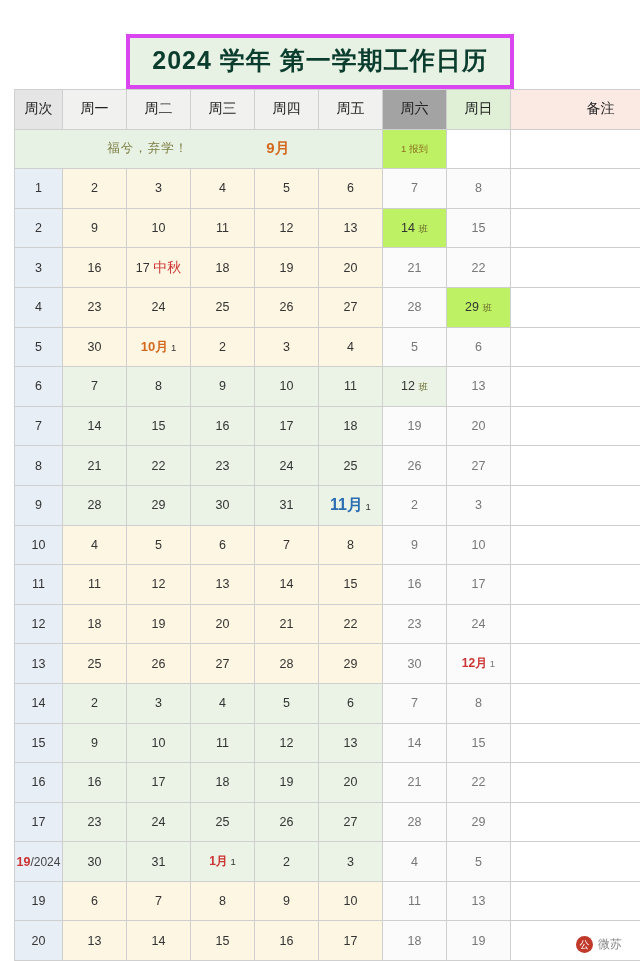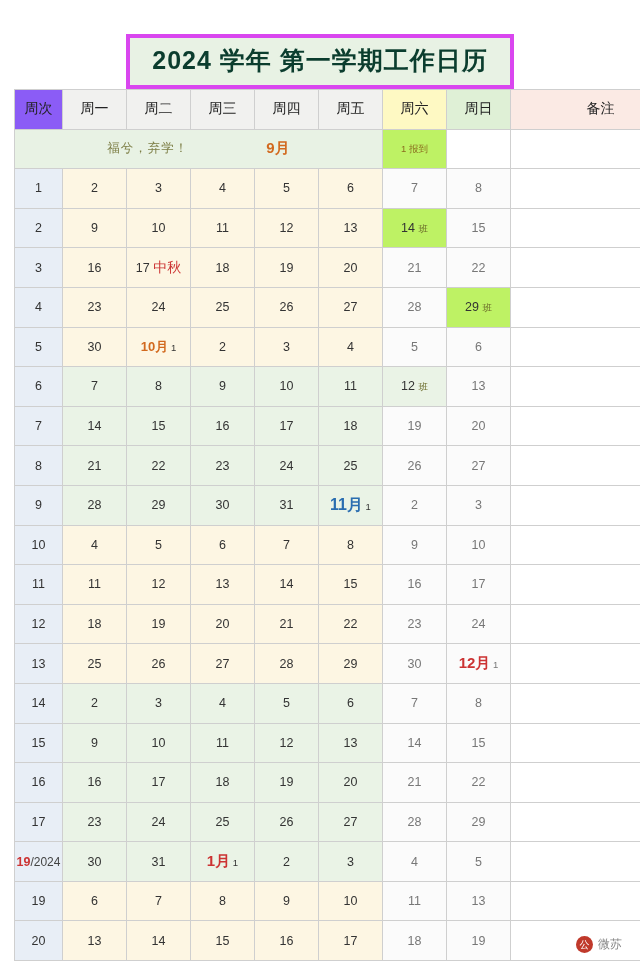--- a/index.html
+++ b/index.html
@@ -63,23 +63,23 @@
   col.c-week  { width: 48px; }
   col.c-day   { width: 64px; }
   col.c-note  { width: 180px; }
 
   thead th {
     font-size: 14px;
     font-weight: bold;
     color: #222;
     height: 40px;
   }
-  th.h-week   { background: #8b5cf6; }
+  th.h-week   { background: #e5e5e5; }
   th.h-wd     { background: #f1f1ef; }
-  th.h-sat    { background: #fef9c3; }
+  th.h-sat    { background: #a3a3a3; }
   th.h-sun    { background: #dff0d6; }
   th.h-note   { background: #fbeae4; }
 
   td.wk {
     background: #e8eef6;
     font-weight: bold;
     font-size: 12.5px;
     color: #333;
   }
   td.wd   { background: #fdf6e3; }
@@ -107,21 +107,21 @@
     opacity: .85;
   }
   .banner-month {
     color: #d2691e;
     font-weight: bold;
     font-size: 15px;
   }
   .m-red {
     color: #cc3333;
     font-weight: bold;
-    font-size: 15px;
+    font-size: 12px;
   }
   .m-orange {
     color: #d2691e;
     font-weight: bold;
     font-size: 13px;
   }
   .m-blue {
     color: #2a6db0;
     font-weight: bold;
     font-size: 16px;

